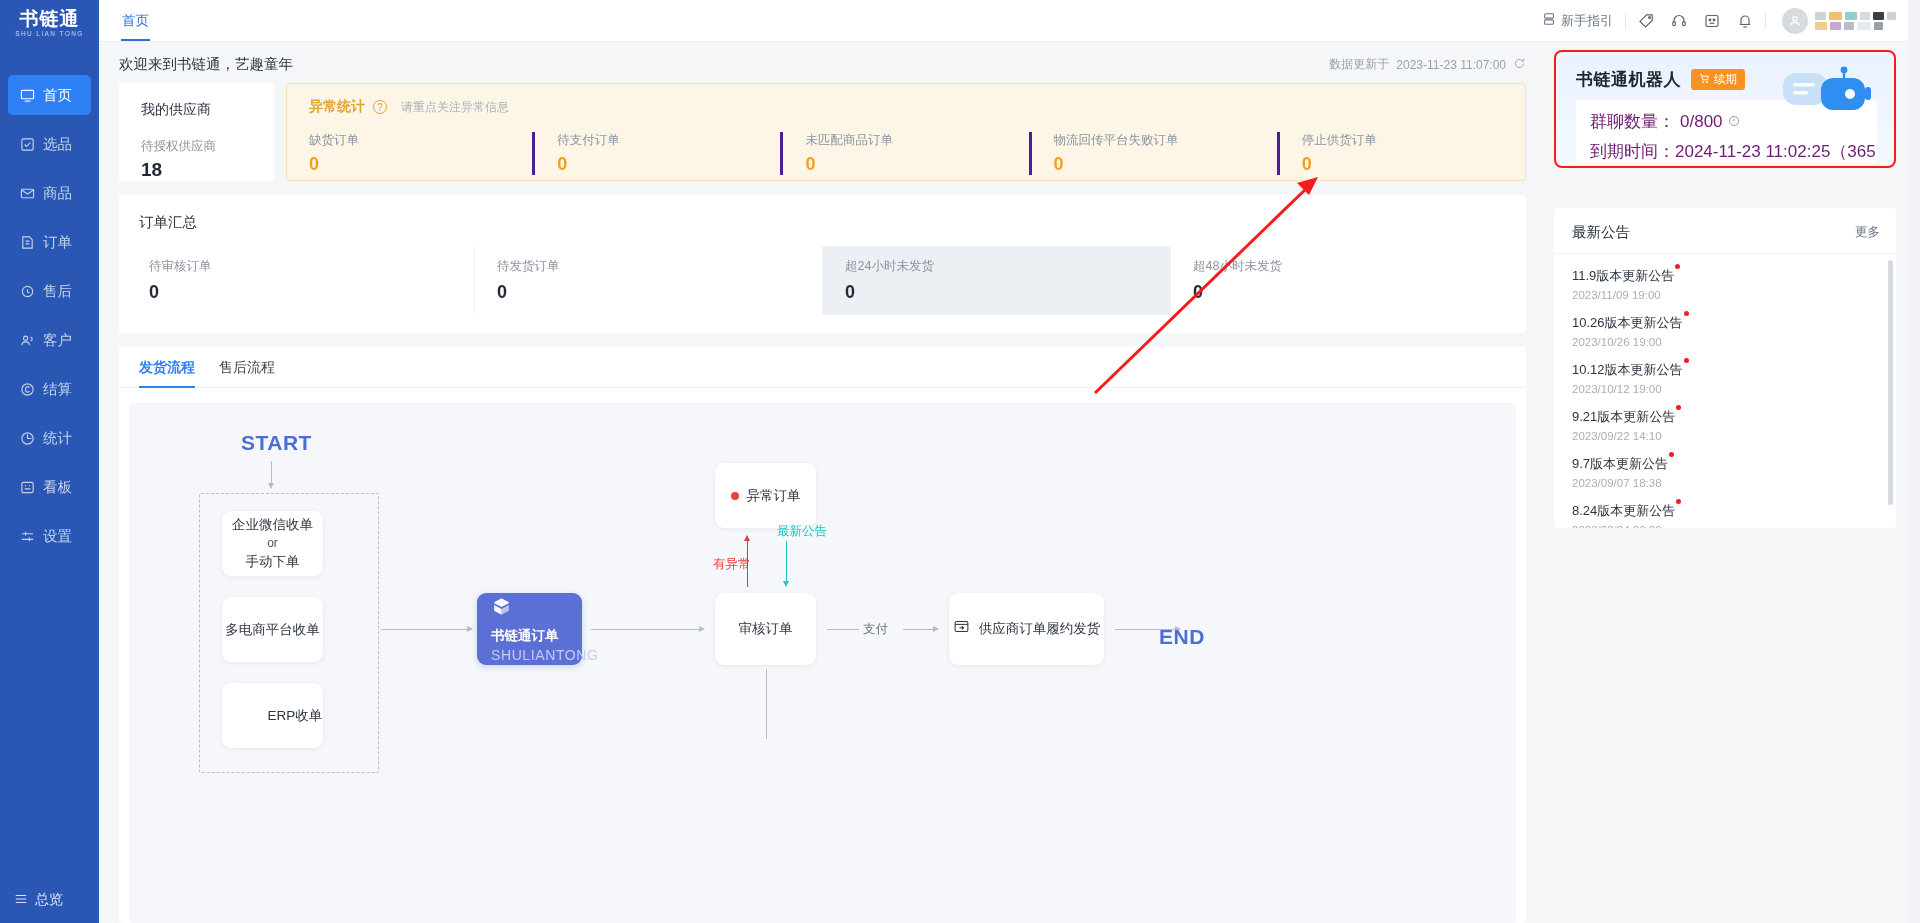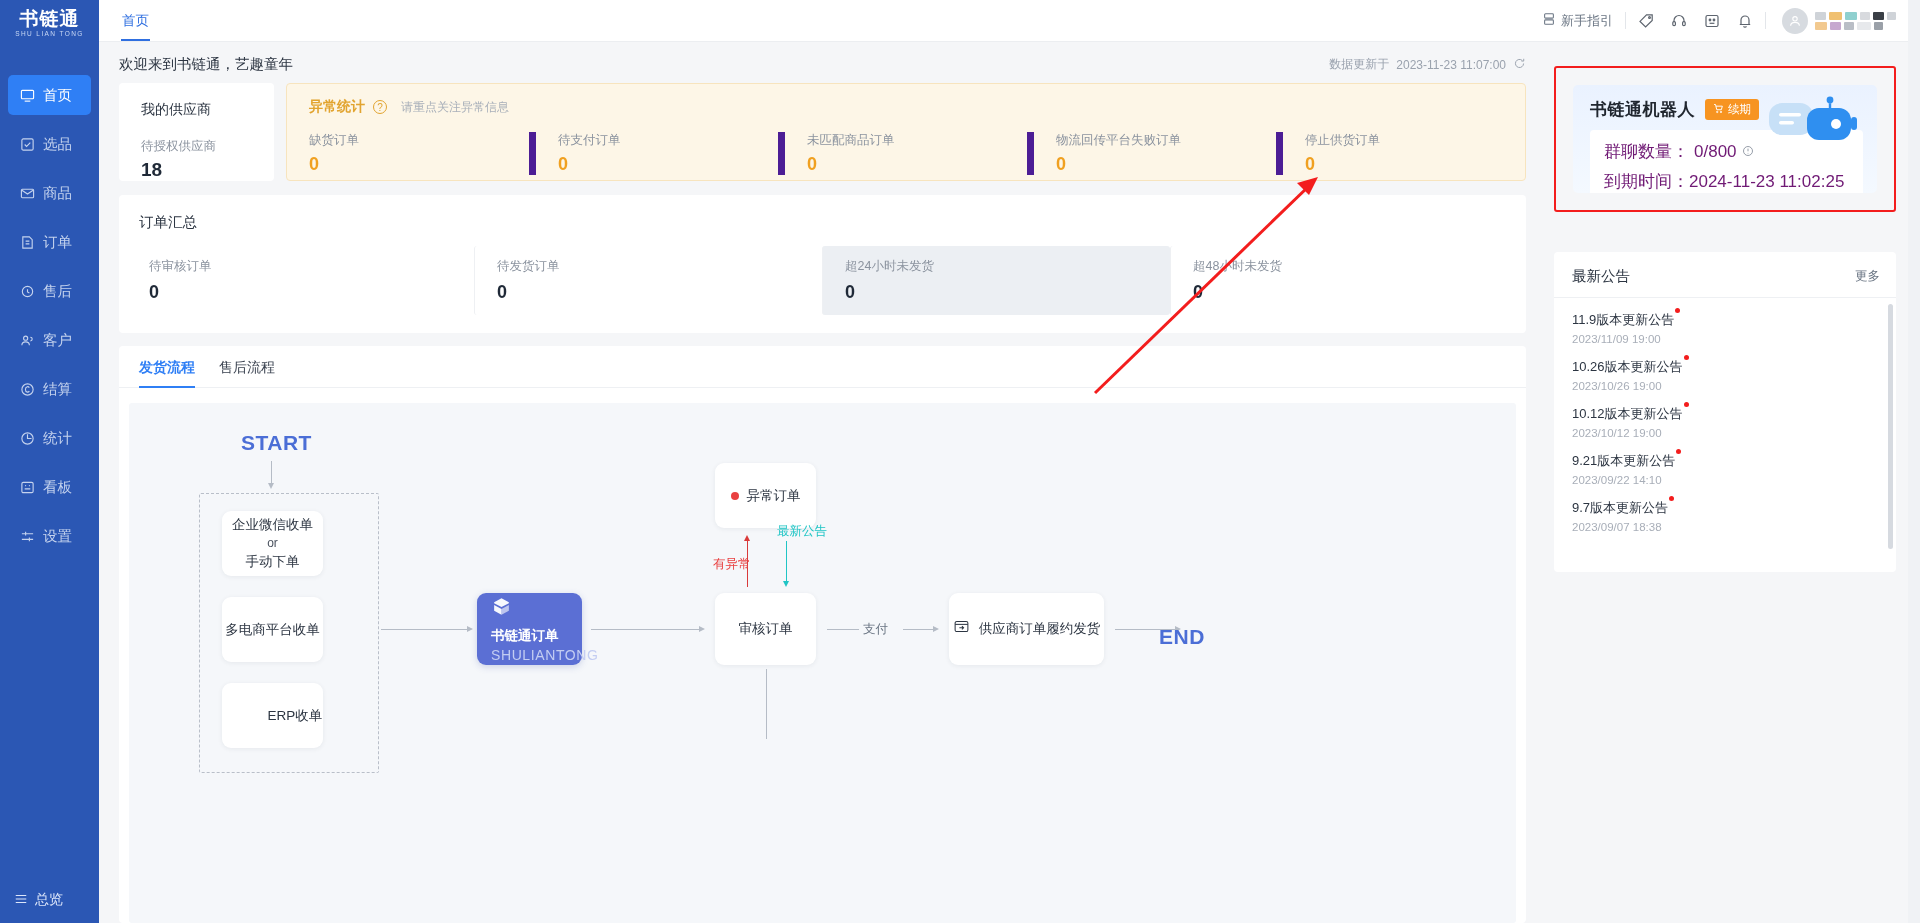--- a/index.html
+++ b/index.html
@@ -91,21 +91,21 @@
   .abnormal-card {
     flex: 1; background: #fdf6e7; border: 1px solid #f7e4be; border-radius: 4px;
     padding: 14px 0 0 0;
   }
   .ab-head { display: flex; align-items: center; gap: 8px; padding-left: 22px; }
   .ab-title { color: #e2a430; font-size: 14px; font-weight: 700; }
   .ab-q { width: 14px; height: 14px; border: 1px solid #e2a430; border-radius: 50%;
     color: #e2a430; font-size: 10px; display: flex; align-items: center; justify-content: center; }
   .ab-hint { color: #a9b0ba; font-size: 12px; margin-left: 6px; }
   .ab-grid { display: flex; margin-top: 16px; }
-  .ab-cell { flex: 1; padding-left: 22px; border-left: 7px solid #4c1d95; }
+  .ab-cell { flex: 1; padding-left: 22px; border-left: 3px solid #4c1d95; }
   .ab-cell:first-child { border-left: 0; }
   .ab-label { font-size: 12.5px; color: #8b939f; }
   .ab-val { font-size: 18px; font-weight: 700; color: #f0a020; margin-top: 5px; }
 
   .summary-card { margin: 14px 16px 0 20px; background: #fff; border-radius: 4px; padding: 18px 0 18px 0; }
   .summary-title { font-size: 14.5px; color: #2c3542; padding-left: 20px; }
   .summary-grid { display: flex; margin-top: 14px; padding: 0 8px; }
   .sum-cell { flex: 1; padding: 12px 0 12px 22px; border-left: 1px solid #eef0f3; border-radius: 3px; }
   .sum-cell:first-child { border-left: 0; }
   .sum-cell.hl { background: #eceff3; }
@@ -151,21 +151,21 @@
   .lbl-red { color: #e94040; }
   .lbl-teal { color: #1fc5c5; }
   .lbl-gray { color: #6b7684; }
 
   .arr { position: absolute; background: #b5bcc6; }
   .arr-h { height: 1px; }
   .arr-v { width: 1px; }
   .arrow-head { position: absolute; width: 0; height: 0; }
 
   
-  .robot-wrap { border: 2px solid #f31d1d; border-radius: 3px; padding: 17px; margin-top: 16px; }
+  .robot-wrap { border: 2px solid #f31d1d; border-radius: 8px; padding: 3px; }
   .robot-card {
     position: relative; background: linear-gradient(180deg,#eaf2ff 0%, #f4f9ff 100%);
     border-radius: 5px; height: 108px; overflow: hidden; padding: 13px 0 0 17px;
   }
   .robot-head { display: flex; align-items: center; gap: 10px; }
   .robot-title { font-size: 17px; font-weight: 700; color: #20262f; letter-spacing: .5px; }
   .renew-btn {
     background: #f79421; color: #fff; font-size: 11.5px; border-radius: 3px;
     padding: 3px 8px; display: flex; align-items: center; gap: 4px; cursor: pointer;
   }
@@ -613,20 +613,24 @@
               <div class="notice-date">2023/10/12 19:00</div>
             </div>
             <div class="notice-item">
               <div class="notice-name"><span>9.21版本更新公告</span><span class="red-dot"></span></div>
               <div class="notice-date">2023/09/22 14:10</div>
             </div>
             <div class="notice-item">
               <div class="notice-name"><span>9.7版本更新公告</span><span class="red-dot"></span></div>
               <div class="notice-date">2023/09/07 18:38</div>
             </div>
+            <div class="notice-item">
+              <div class="notice-name"><span>8.24版本更新公告</span><span class="red-dot"></span></div>
+              <div class="notice-date">2023/08/24 20:09</div>
+            </div>
           </div>
           <div class="notice-scroll"></div>
         </div>
       </aside>
     </div>
   </div>
 
   <svg class="anno-arrow">
     <line x1="1095" y1="393" x2="1310" y2="185" stroke="#f31d1d" stroke-width="3"></line>
     <polygon points="1318,177 1297,183 1309,195" fill="#f31d1d"></polygon>

